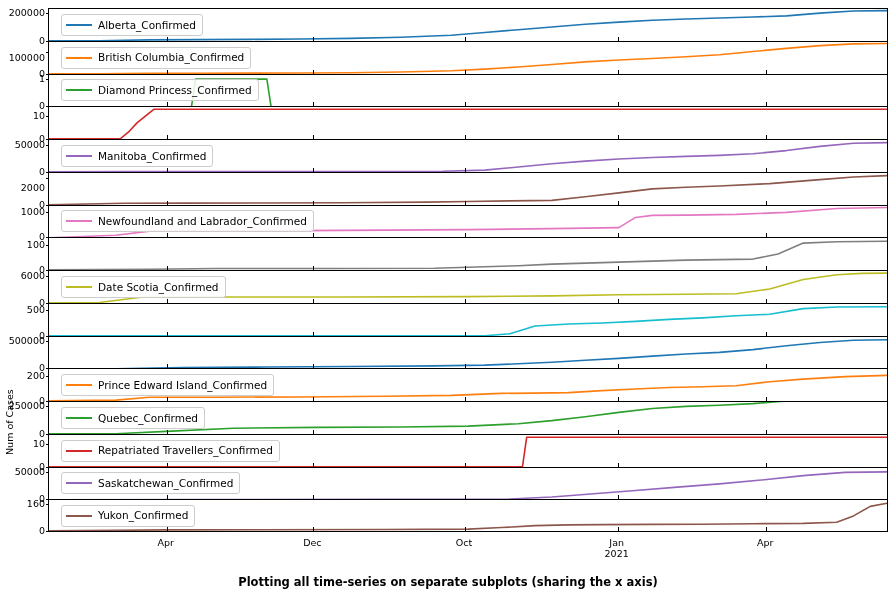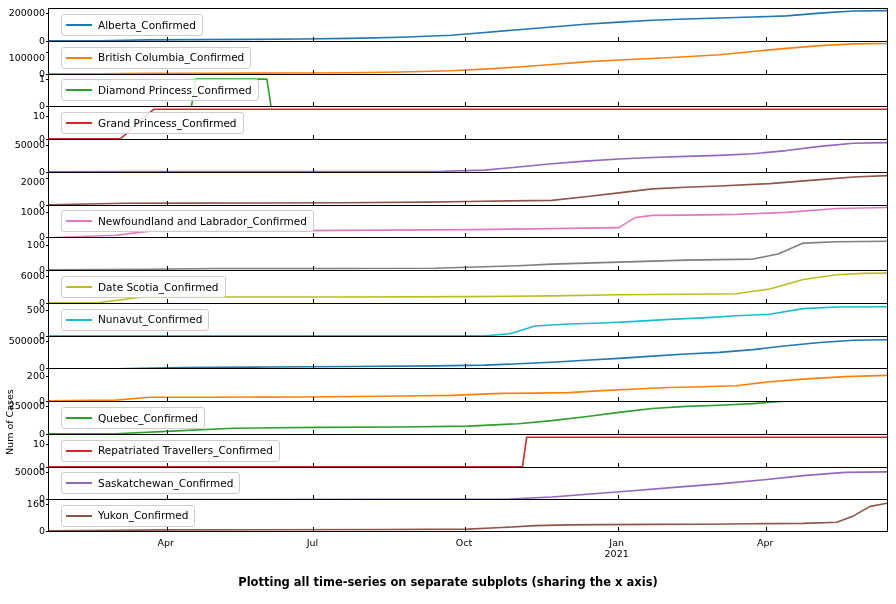--- a/index.html
+++ b/index.html
@@ -204,46 +204,46 @@
         </svg>
         <div class="ytick" style="top: 31.75px;">0</div>
         <div class="ytickmark" style="top: 31.75px;"></div>
         <div class="ytick" style="top: 9.07143px;">10</div>
         <div class="ytickmark" style="top: 9.07143px;"></div>
         <div style="position: absolute; bottom: 0px; left: 117.739px; width: 1px; height: 4px; background: rgb(0, 0, 0);"></div>
         <div style="position: absolute; bottom: 0px; left: 264.389px; width: 1px; height: 4px; background: rgb(0, 0, 0);"></div>
         <div style="position: absolute; bottom: 0px; left: 415.983px; width: 1px; height: 4px; background: rgb(0, 0, 0);"></div>
         <div style="position: absolute; bottom: 0px; left: 568.667px; width: 1px; height: 4px; background: rgb(0, 0, 0);"></div>
         <div style="position: absolute; bottom: 0px; left: 717.328px; width: 1px; height: 4px; background: rgb(0, 0, 0);"></div>
-        <div class="legend">
-          <span class="legend-swatch" style="background: rgb(214, 39, 40);"></span>
-          <span class="legend-label">Grand Princess_Confirmed</span>
-        </div>
       </div>
       <div class="subplot" style="height: 32.75px;">
         <svg class="subplot-svg" viewBox="0 0 838 31.75" preserveAspectRatio="none">
           <polyline points="0.00,31.75 83.80,31.64 167.60,31.59 251.40,31.56 335.20,31.49 393.86,31.27 435.76,30.16 469.28,26.99 502.80,23.81 536.32,21.17 569.84,19.05 603.36,17.46 636.88,16.40 670.40,15.35 703.92,13.76 737.44,10.58 770.96,6.35 804.48,3.18 838.00,2.65" fill="none" stroke="#9467bd" stroke-width="1.6" vector-effect="non-scaling-stroke" stroke-linejoin="round"></polyline>
         </svg>
         <div class="ytick" style="top: 31.75px;">0</div>
         <div class="ytickmark" style="top: 31.75px;"></div>
         <div class="ytick" style="top: 5.29167px;">50000</div>
         <div class="ytickmark" style="top: 5.29167px;"></div>
         <div style="position: absolute; bottom: 0px; left: 117.739px; width: 1px; height: 4px; background: rgb(0, 0, 0);"></div>
         <div style="position: absolute; bottom: 0px; left: 264.389px; width: 1px; height: 4px; background: rgb(0, 0, 0);"></div>
         <div style="position: absolute; bottom: 0px; left: 415.983px; width: 1px; height: 4px; background: rgb(0, 0, 0);"></div>
         <div style="position: absolute; bottom: 0px; left: 568.667px; width: 1px; height: 4px; background: rgb(0, 0, 0);"></div>
         <div style="position: absolute; bottom: 0px; left: 717.328px; width: 1px; height: 4px; background: rgb(0, 0, 0);"></div>
+        <div class="legend">
+          <span class="legend-swatch" style="background: rgb(148, 103, 189);"></span>
+          <span class="legend-label">Manitoba_Confirmed</span>
+        </div>
       </div>
       <div class="subplot" style="height: 32.75px;">
         <svg class="subplot-svg" viewBox="0 0 838 31.75" preserveAspectRatio="none">
           <polyline points="0.00,31.75 75.42,30.29 134.08,30.16 209.50,29.96 293.30,29.77 377.10,29.10 419.00,28.44 460.90,27.91 502.80,27.38 536.32,23.81 569.84,19.84 603.36,15.88 636.88,14.29 670.40,12.96 720.68,10.58 770.96,6.61 804.48,3.97 838.00,2.65" fill="none" stroke="#8c564b" stroke-width="1.6" vector-effect="non-scaling-stroke" stroke-linejoin="round"></polyline>
         </svg>
         <div class="ytick" style="top: 31.75px;">0</div>
         <div class="ytickmark" style="top: 31.75px;"></div>
-        <div class="ytick" style="top: 9px; text-align: center;">2000</div>
+        <div class="ytick" style="top: 15px; text-align: center;">2000</div>
         <div class="ytickmark" style="top: 5.29167px;"></div>
         <div style="position: absolute; bottom: 0px; left: 117.739px; width: 1px; height: 4px; background: rgb(0, 0, 0);"></div>
         <div style="position: absolute; bottom: 0px; left: 264.389px; width: 1px; height: 4px; background: rgb(0, 0, 0);"></div>
         <div style="position: absolute; bottom: 0px; left: 415.983px; width: 1px; height: 4px; background: rgb(0, 0, 0);"></div>
         <div style="position: absolute; bottom: 0px; left: 568.667px; width: 1px; height: 4px; background: rgb(0, 0, 0);"></div>
         <div style="position: absolute; bottom: 0px; left: 717.328px; width: 1px; height: 4px; background: rgb(0, 0, 0);"></div>
       </div>
       <div class="subplot" style="height: 32.75px;">
         <svg class="subplot-svg" viewBox="0 0 838 31.75" preserveAspectRatio="none">
           <polyline points="0.00,31.75 67.04,29.21 100.56,25.15 167.60,25.02 251.40,24.64 335.20,24.13 419.00,23.62 502.80,22.61 569.84,21.59 586.60,11.43 603.36,9.40 636.88,9.14 687.16,8.38 737.44,6.35 787.72,2.54 838.00,1.52" fill="none" stroke="#e377c2" stroke-width="1.6" vector-effect="non-scaling-stroke" stroke-linejoin="round"></polyline>
@@ -300,24 +300,20 @@
         </svg>
         <div class="ytick" style="top: 31.75px;">0</div>
         <div class="ytickmark" style="top: 31.75px;"></div>
         <div class="ytick" style="top: 6.14516px;">500</div>
         <div class="ytickmark" style="top: 6.14516px;"></div>
         <div style="position: absolute; bottom: 0px; left: 117.739px; width: 1px; height: 4px; background: rgb(0, 0, 0);"></div>
         <div style="position: absolute; bottom: 0px; left: 264.389px; width: 1px; height: 4px; background: rgb(0, 0, 0);"></div>
         <div style="position: absolute; bottom: 0px; left: 415.983px; width: 1px; height: 4px; background: rgb(0, 0, 0);"></div>
         <div style="position: absolute; bottom: 0px; left: 568.667px; width: 1px; height: 4px; background: rgb(0, 0, 0);"></div>
         <div style="position: absolute; bottom: 0px; left: 717.328px; width: 1px; height: 4px; background: rgb(0, 0, 0);"></div>
-        <div class="legend">
-          <span class="legend-swatch" style="background: rgb(23, 190, 207);"></span>
-          <span class="legend-label">Nunavut_Confirmed</span>
-        </div>
       </div>
       <div class="subplot" style="height: 32.75px;">
         <svg class="subplot-svg" viewBox="0 0 838 31.75" preserveAspectRatio="none">
           <polyline points="0.00,31.75 67.04,31.73 134.08,30.66 217.88,30.00 301.68,29.56 385.48,28.90 435.76,28.14 469.28,26.82 502.80,25.18 536.32,23.27 569.84,21.35 603.36,19.16 636.88,16.97 670.40,15.33 703.92,12.59 737.44,8.76 770.96,5.47 804.48,3.28 838.00,2.74" fill="none" stroke="#1f77b4" stroke-width="1.6" vector-effect="non-scaling-stroke" stroke-linejoin="round"></polyline>
         </svg>
         <div class="ytick" style="top: 31.75px;">0</div>
         <div class="ytickmark" style="top: 31.75px;"></div>
         <div class="ytick" style="top: 4.37931px;">500000</div>
         <div class="ytickmark" style="top: 4.37931px;"></div>
         <div style="position: absolute; bottom: 0px; left: 117.739px; width: 1px; height: 4px; background: rgb(0, 0, 0);"></div>
@@ -332,20 +328,24 @@
         </svg>
         <div class="ytick" style="top: 31.75px;">0</div>
         <div class="ytickmark" style="top: 31.75px;"></div>
         <div class="ytick" style="top: 6.35px;">200</div>
         <div class="ytickmark" style="top: 6.35px;"></div>
         <div style="position: absolute; bottom: 0px; left: 117.739px; width: 1px; height: 4px; background: rgb(0, 0, 0);"></div>
         <div style="position: absolute; bottom: 0px; left: 264.389px; width: 1px; height: 4px; background: rgb(0, 0, 0);"></div>
         <div style="position: absolute; bottom: 0px; left: 415.983px; width: 1px; height: 4px; background: rgb(0, 0, 0);"></div>
         <div style="position: absolute; bottom: 0px; left: 568.667px; width: 1px; height: 4px; background: rgb(0, 0, 0);"></div>
         <div style="position: absolute; bottom: 0px; left: 717.328px; width: 1px; height: 4px; background: rgb(0, 0, 0);"></div>
+        <div class="legend">
+          <span class="legend-swatch" style="background: rgb(255, 127, 14);"></span>
+          <span class="legend-label">Prince Edward Island_Confirmed</span>
+        </div>
       </div>
       <div class="subplot" style="height: 32.75px;">
         <svg class="subplot-svg" viewBox="0 0 838 31.75" preserveAspectRatio="none">
           <polyline points="0.00,31.75 67.04,31.71 117.32,29.34 184.36,26.28 268.16,25.40 351.96,24.96 419.00,24.09 469.28,21.68 502.80,18.61 536.32,14.78 569.84,10.40 603.36,6.57 636.88,4.38 670.40,3.28 703.92,1.64 737.44,-1.09 770.96,-4.38 804.48,-7.66 838.00,-8.21" fill="none" stroke="#2ca02c" stroke-width="1.6" vector-effect="non-scaling-stroke" stroke-linejoin="round"></polyline>
         </svg>
         <div class="ytick" style="top: 31.75px;">0</div>
         <div class="ytickmark" style="top: 31.75px;"></div>
         <div class="ytick" style="top: 4.37931px;">250000</div>
         <div class="ytickmark" style="top: 4.37931px;"></div>
         <div style="position: absolute; bottom: 0px; left: 117.739px; width: 1px; height: 4px; background: rgb(0, 0, 0);"></div>
@@ -409,21 +409,21 @@
         <div style="position: absolute; bottom: 0px; left: 717.328px; width: 1px; height: 4px; background: rgb(0, 0, 0);"></div>
         <div class="legend">
           <span class="legend-swatch" style="background: rgb(140, 86, 75);"></span>
           <span class="legend-label">Yukon_Confirmed</span>
         </div>
       </div>
     </div>
 
   <div id="xaxis">
       <div class="xtick-label" style="left: 117.739px;">Apr</div>
-      <div class="xtick-label" style="left: 264.389px;">Jul</div>
+      <div class="xtick-label" style="left: 264.389px;">Dec</div>
       <div class="xtick-label" style="left: 415.983px;">Oct</div>
       <div class="xtick-label" style="left: 568.667px;">Jan<div>2021</div></div>
       <div class="xtick-label" style="left: 717.328px;">Apr</div>
     </div>
 
 
   <div id="ylabel">Num of Cases</div>
 
   <div id="figtitle">Plotting all time-series on separate subplots (sharing the x axis)</div>
 

